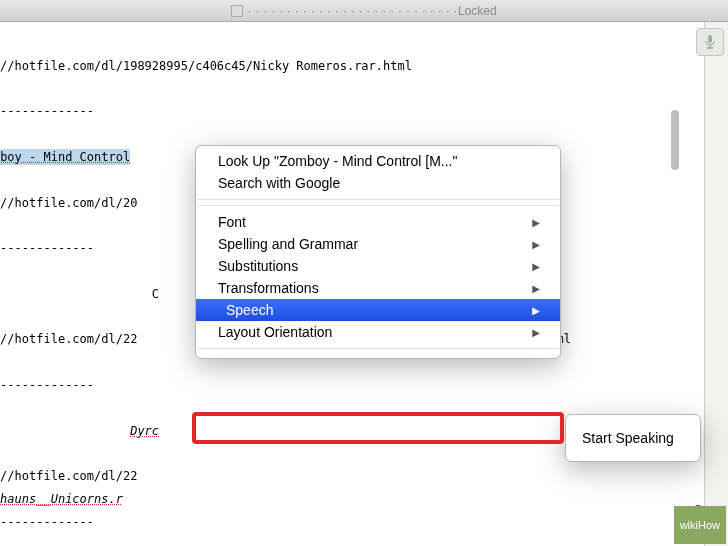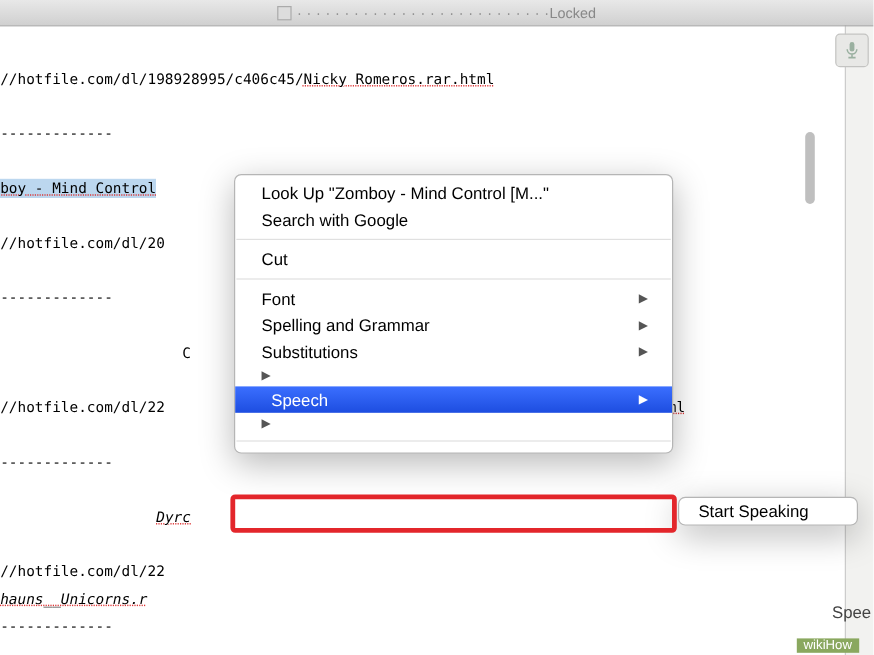--- a/index.html
+++ b/index.html
@@ -35,21 +35,21 @@
     top: 22px; left: -40px; right: 60px; bottom: 0;
     font-family: "Monaco","Menlo", monospace;
     font-size: 12px;
     line-height: 1.9;
     color: #000;
     white-space: pre;
     padding: 10px 4px;
     overflow: hidden;
   }
   .url-path { color: #000; }
-  .url-file { text-decoration: underline; text-decoration-style: dotted; text-decoration-color: #d33; text-align: center; }
+  .url-file { text-decoration-style: dotted; text-decoration-color: #d33; text-align: center; }
   .sel {
     background: #bcd7ef;
     text-decoration: underline;
     text-decoration-style: dotted;
     text-decoration-color: #d33;
     padding: 1px 0;
   }
   .spellerr {
     text-decoration: underline;
     text-decoration-style: dotted;
@@ -89,26 +89,26 @@
     position: absolute;
     border: 4px solid #e3262b;
     border-radius: 4px;
     pointer-events: none;
   }
   .red-speech { top: 412px; left: 192px; width: 372px; height: 32px; }
   .submenu {
     position: absolute;
     top: 414px;
     left: 565px;
-    width: 150px;
+    width: 136px;
     background: #fff;
     border: 1px solid #b5b5b5;
     border-radius: 6px;
     box-shadow: 0 8px 28px rgba(0,0,0,0.28);
-    padding: 0 0;
+    padding: 12px 0;
     font-size: 14px;
   }
   .submenu .menu-item { padding: 3px 16px; }
   .submenu .disabled { color: #b3b3b3; }
   .right-app {
     position: absolute;
     top: 0; right: 0; bottom: 0;
     width: 24px;
     background: #f2f2f0;
     border-left: 1px solid #ccc;
@@ -126,25 +126,25 @@
   }
   .right-label {
     position: absolute;
     bottom: 28px; right: 2px;
     font-family: "Lucida Grande", sans-serif;
     font-size: 14px;
     color: #444;
   }
   .watermark {
     position: absolute;
-    bottom: 2px; right: 12px;
+    bottom: 2px; right: 2px;
     font-size: 11px;
     color: #fff;
     background: #8aa85f;
-    padding: 0 6px;
+    padding: 13px 6px;
     font-family: "Helvetica Neue", sans-serif;
   }
   .scrollbar {
     position: absolute;
     right: 48px; top: 40px;
     width: 10px; height: 200px;
   }
   .scroll-track { width: 100%; height: 100%; background: transparent; }
   .scroll-thumb {
     position: absolute; top: 70px; left: 1px;
@@ -206,44 +206,43 @@
 </div>
 
 <div class="context-menu">
   <div class="menu-item">
       <span>Look Up "Zomboy - Mind Control [M..."</span>
     </div>
   <div class="menu-item">
       <span>Search with Google</span>
     </div>
   <div class="menu-sep"></div>
-  <div class="menu-item">
-      <span>Cut</span>
-    </div>
   <div class="menu-sep"></div>
   <div class="menu-item">
       <span>Font</span>
       <span class="arrow">▶</span>
     </div>
   <div class="menu-item">
       <span>Spelling and Grammar</span>
       <span class="arrow">▶</span>
     </div>
   <div class="menu-item">
       <span>Substitutions</span>
       <span class="arrow">▶</span>
     </div>
   <div class="menu-item">
+      <span>Transformations</span>
       <span class="arrow">▶</span>
     </div>
   <div class="menu-item highlight">
       <span>Speech</span>
       <span class="arrow">▶</span>
     </div>
   <div class="menu-item">
+      <span>Layout Orientation</span>
       <span class="arrow">▶</span>
     </div>
   <div class="menu-sep"></div>
 </div>
 
 <div class="submenu">
   <div class="menu-item">
       <span>Start Speaking</span>
     </div>
 </div>

